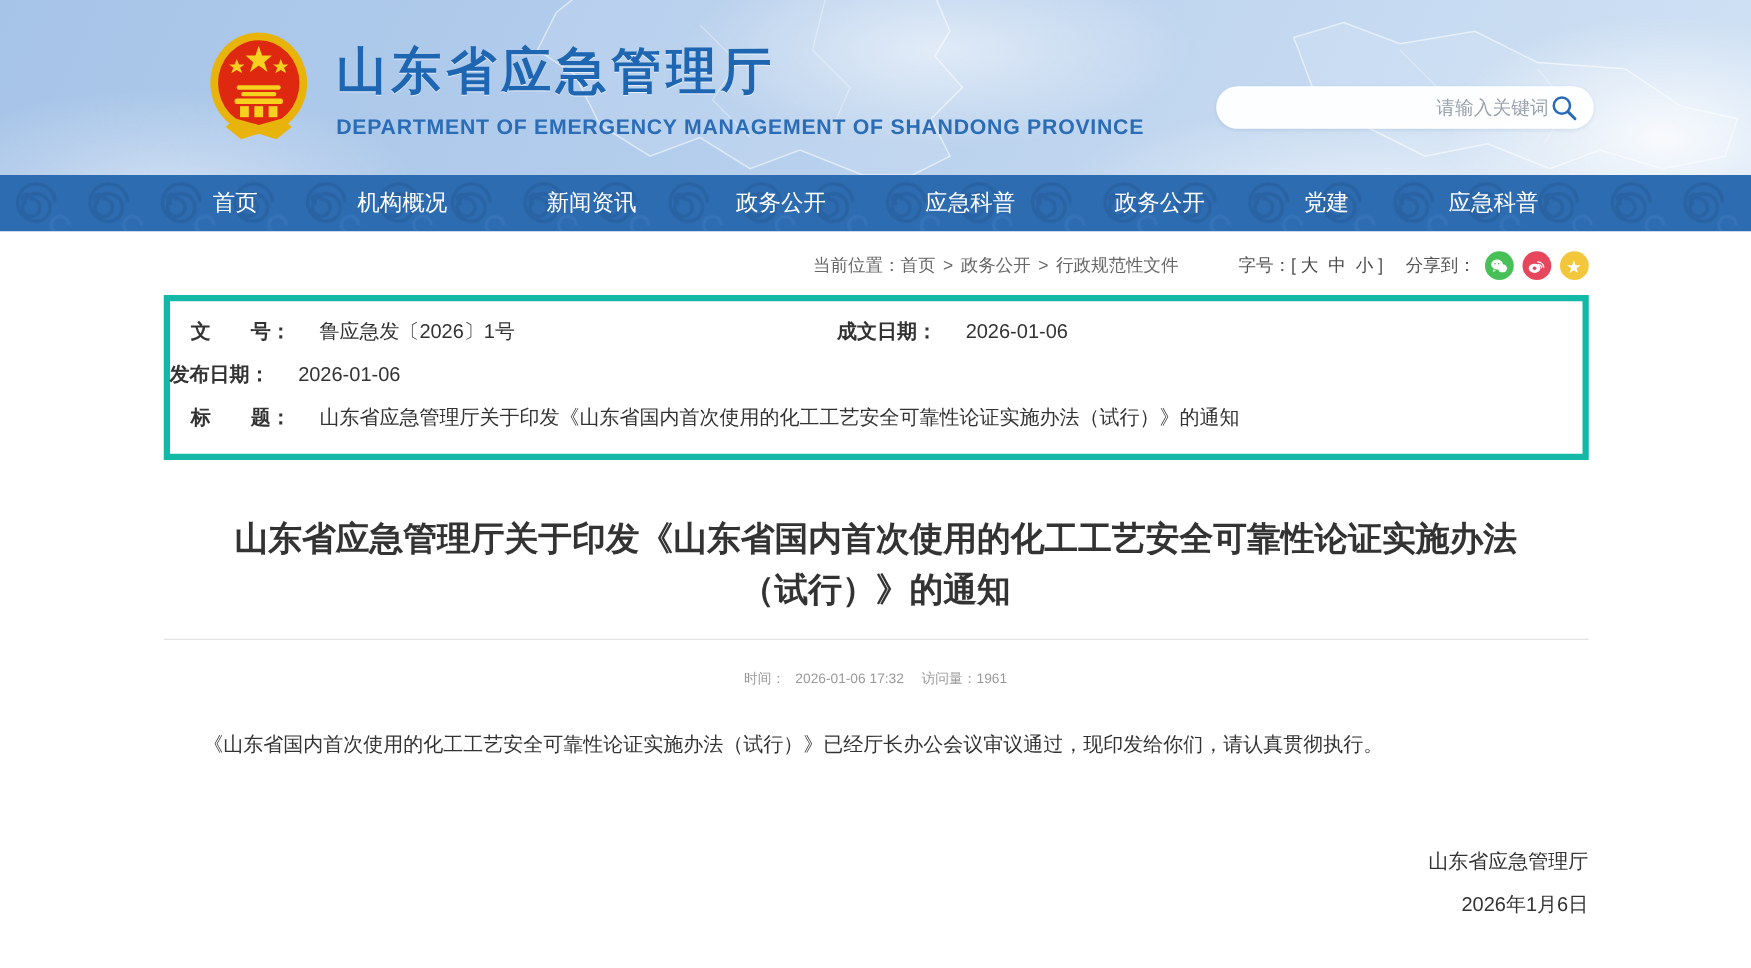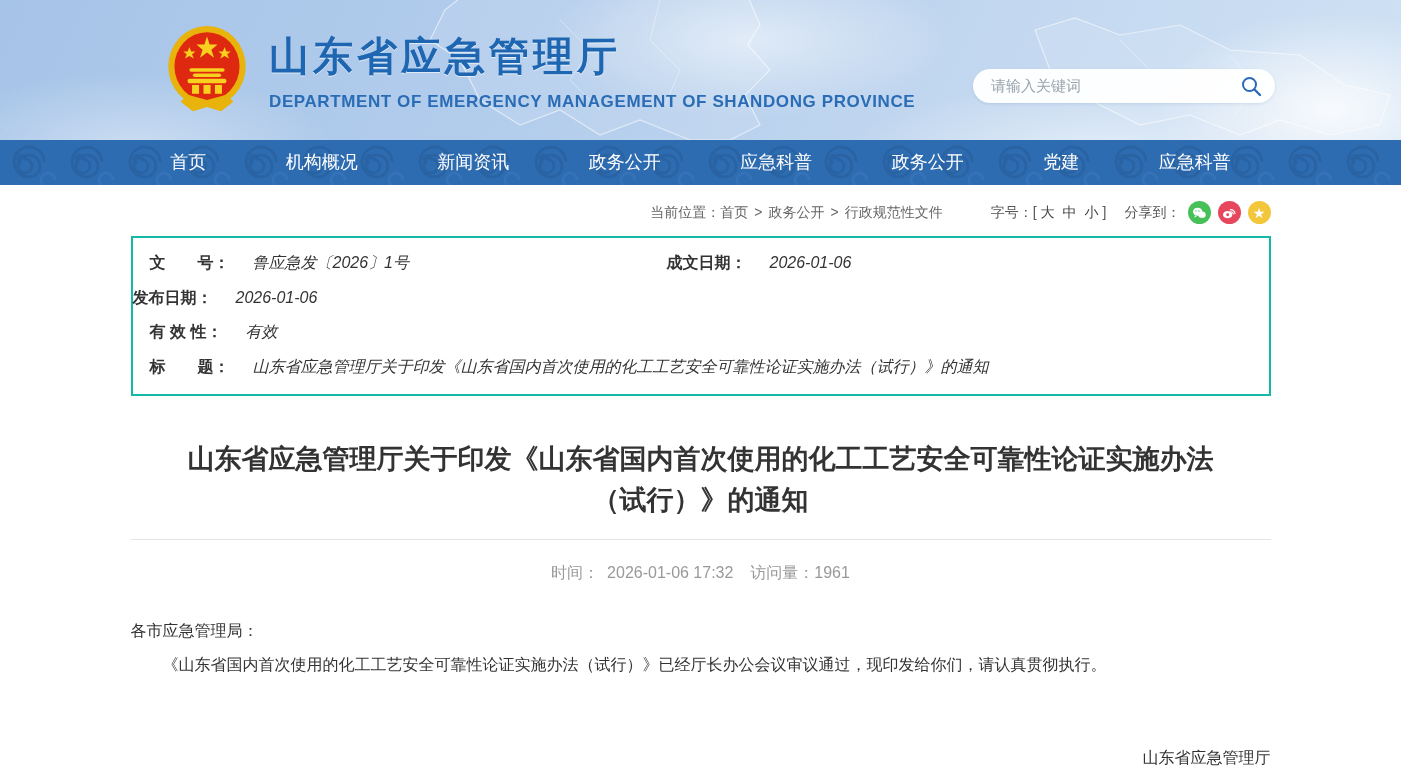--- a/index.html
+++ b/index.html
@@ -23,21 +23,21 @@
   .brand { position: absolute; left: 163px; top: 24px; display: flex; align-items: center; cursor: pointer; }
   .emblem { width: 88px; height: 92px; margin-right: 18px; }
   .brand-text .zh { font-size: 40px; font-weight: bold; color: #1e66b2; letter-spacing: 4px;
     text-shadow: 0 1px 0 rgba(255,255,255,.6); }
   .brand-text .en { margin-top: 8px; font-size: 17px; font-weight: bold; color: #2a6cb5; letter-spacing: .6px; }
 
   .search-box { position: absolute; left: 973px; top: 69px; width: 302px; height: 34px;
     background: rgba(255,255,255,.96); border-radius: 17px; display: flex; align-items: center;
     padding: 0 12px 0 18px; box-shadow: 0 1px 3px rgba(60,100,160,.15); }
   .search-box input { flex: 1; border: none; outline: none; background: transparent;
-    font-size: 15px; color: #8b5cf6; font-family: Liberation Serif, serif; }
+    font-size: 15px; color: #8b5cf6; font-family: Liberation Sans, sans-serif; text-align: right; }
   .search-box input::placeholder { color: #9aa3ad; }
   .search-btn { width: 24px; height: 24px; border: none; background: transparent; cursor: pointer; padding: 0; }
 
   
   .main-nav { position: relative; width: 100%; height: 45px; background: #2e6cb2; }
   .nav-pattern { position: absolute; inset: 0; width: 100%; height: 45px; }
   .nav-inner { position: relative; width: 1140px; margin: 0 auto; height: 45px;
     display: flex; justify-content: space-around; align-items: center; }
   .nav-item { color: #fff; font-size: 18px; text-decoration: none; cursor: pointer;
     height: 45px; line-height: 45px; padding: 0 10px; white-space: nowrap; }
@@ -53,34 +53,34 @@
   .page-tools { display: flex; align-items: center; font-size: 14px; color: #555; margin-left: 48px; }
   .fontsize-links span.sz { cursor: pointer; margin: 0 4px; color: #444; }
   .share-label { margin-left: 18px; }
   .share-icon { display: inline-flex; align-items: center; justify-content: center;
     width: 23px; height: 23px; border-radius: 50%; margin-left: 7px; cursor: pointer; vertical-align: middle; }
   .share-icon.wechat { background: #47c157; }
   .share-icon.weibo  { background: #e6475c; }
   .share-icon.qzone  { background: #f3c73c; color: #fff; font-size: 14px; line-height: 1; }
 
   
-  .meta-box { border: 2px solid #14b8a6; padding: 8px 0 10px; }
+  .meta-box { border: 5px solid #14b8a6; padding: 8px 0 10px; }
   .meta-row { display: flex; line-height: 34.5px; font-size: 16px; color: #333; }
   .meta-cell { display: flex; }
   .meta-cell.left { width: 534px; padding-left: 17px; }
   .meta-cell.right { flex: 1; }
   .meta-cell.wide { padding-left: 17px; padding-right: 20px; }
   .meta-label { font-weight: bold; white-space: pre; }
-  .meta-value { margin-left: 23px; font-style: italic; }
+  .meta-value { margin-left: 23px; }
 
   
   .article-title { max-width: 1075px; margin: 43px auto 0; text-align: center;
     font-size: 27px; font-weight: bold; color: #333; line-height: 41px; }
   .time-bar { border-top: 1px solid #e4e4e4; margin-top: 18px; padding-top: 23px;
-    text-align: center; font-size: 16px; color: #999; }
+    text-align: center; font-size: 11px; color: #999; }
   .time-bar .gap { display: inline-block; width: 8px; }
 
   .article-body { margin-top: 30px; font-size: 16px; color: #333; line-height: 34px; }
   .article-body .para { text-indent: 2em; }
   .signature-block { margin-top: 58px; text-align: right; font-size: 16px; color: #333; line-height: 35px; }
 </style>
 </head>
 <body>
 
 <div class="site-header">
@@ -199,43 +199,36 @@
         <span class="meta-value">2026-01-06</span>
       </div>
     </div>
     <div class="meta-row">
       <div class="meta-cell right">
         <span class="meta-label">发布日期：</span>
         <span class="meta-value">2026-01-06</span>
       </div>
     </div>
     <div class="meta-row">
-      <div class="meta-cell left">
-        <span class="meta-label">有 效 性：</span>
-        <span class="meta-value">有效</span>
-      </div>
-    </div>
-    <div class="meta-row">
       <div class="meta-cell wide">
         <span class="meta-label">标　　题：</span>
         <span class="meta-value">山东省应急管理厅关于印发《山东省国内首次使用的化工工艺安全可靠性论证实施办法（试行）》的通知</span>
       </div>
     </div>
   </div>
 
   <h1 class="article-title">山东省应急管理厅关于印发《山东省国内首次使用的化工工艺安全可靠性论证实施办法（试行）》的通知</h1>
 
   <div class="time-bar">
     <span>时间：</span><span class="gap"></span><span>2026-01-06 17:32</span>
     <span class="gap"></span>
     <span>访问量：</span><span>1961</span>
   </div>
 
   <div class="article-body">
-    <p class="salutation">各市应急管理局：</p>
     <p class="para">《山东省国内首次使用的化工工艺安全可靠性论证实施办法（试行）》已经厅长办公会议审议通过，现印发给你们，请认真贯彻执行。</p>
   </div>
 
   <div class="signature-block">
     <div>山东省应急管理厅</div>
     <div>2026年1月6日</div>
   </div>
 
 </div>
 

